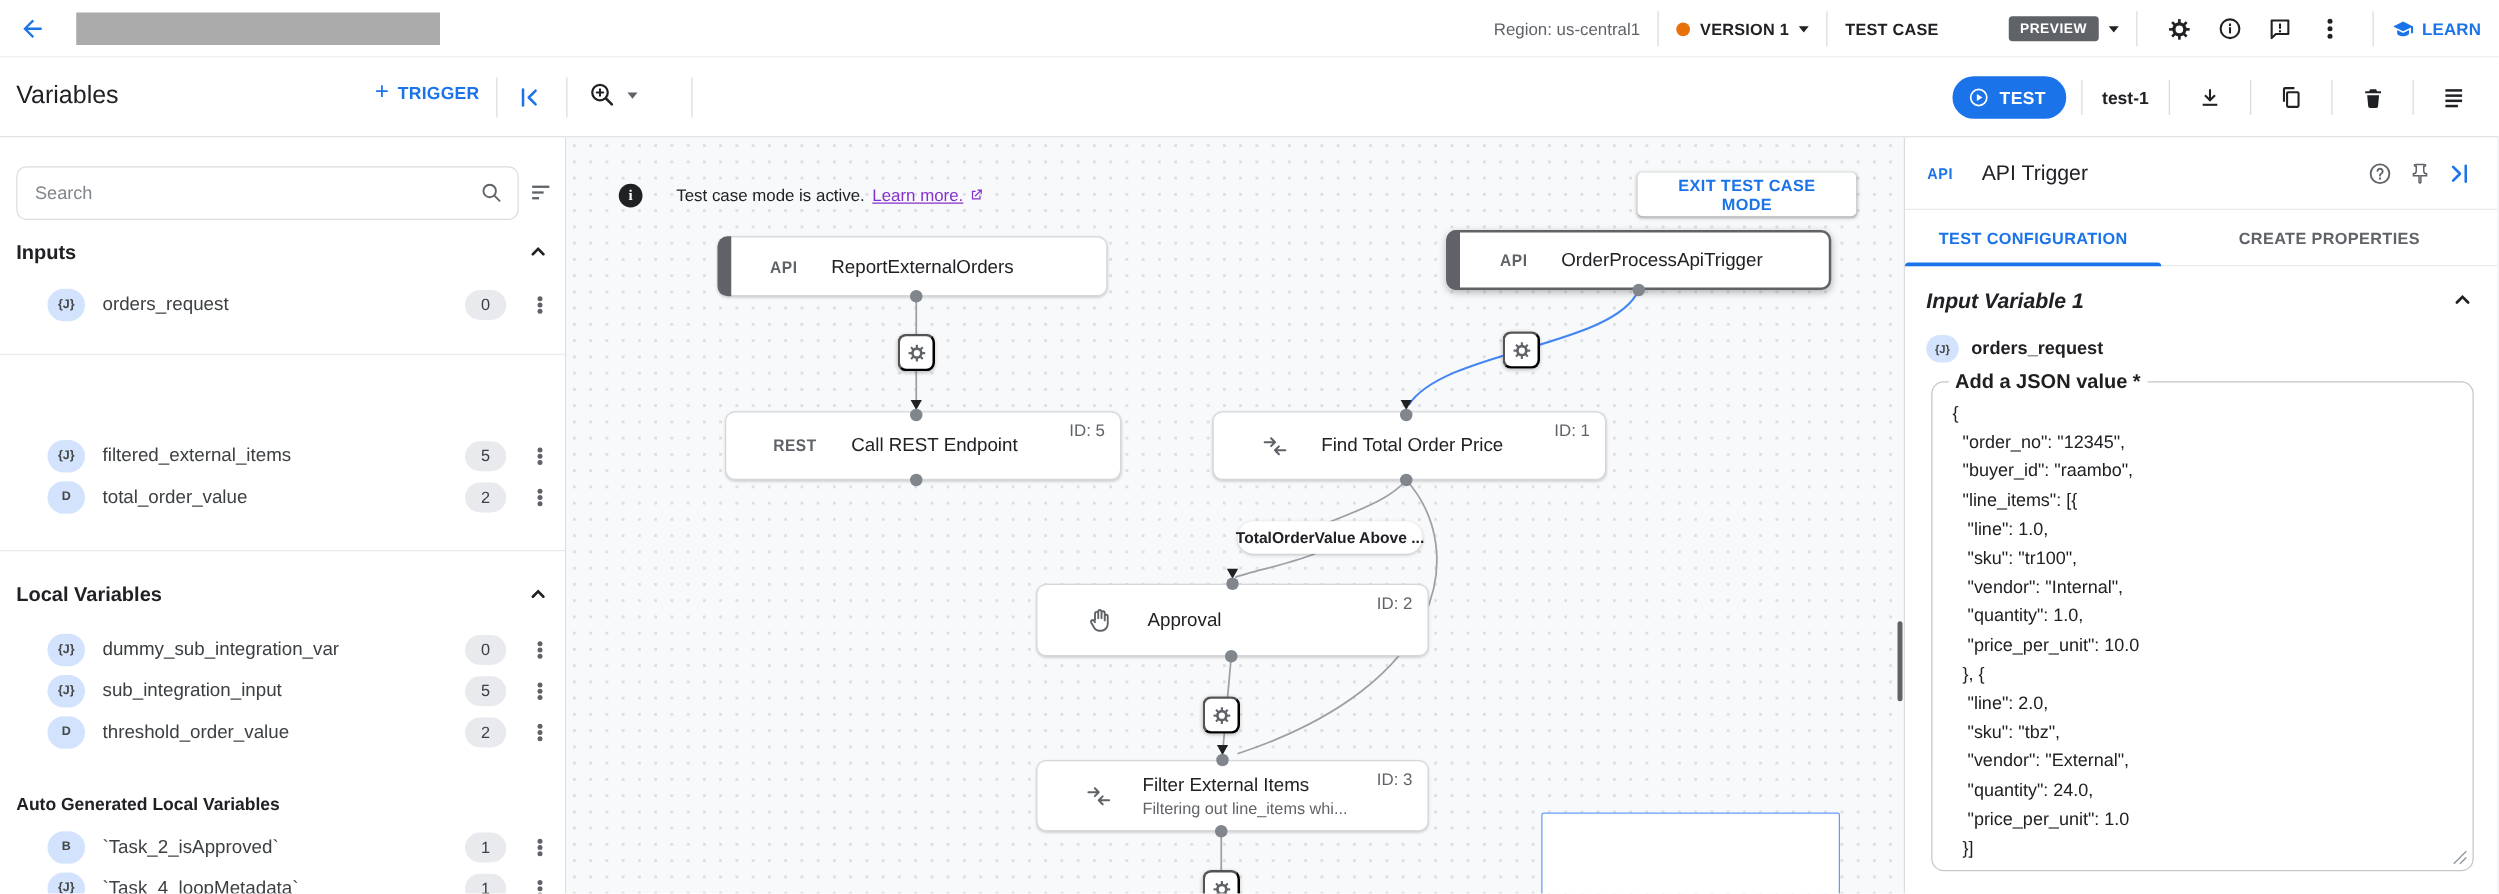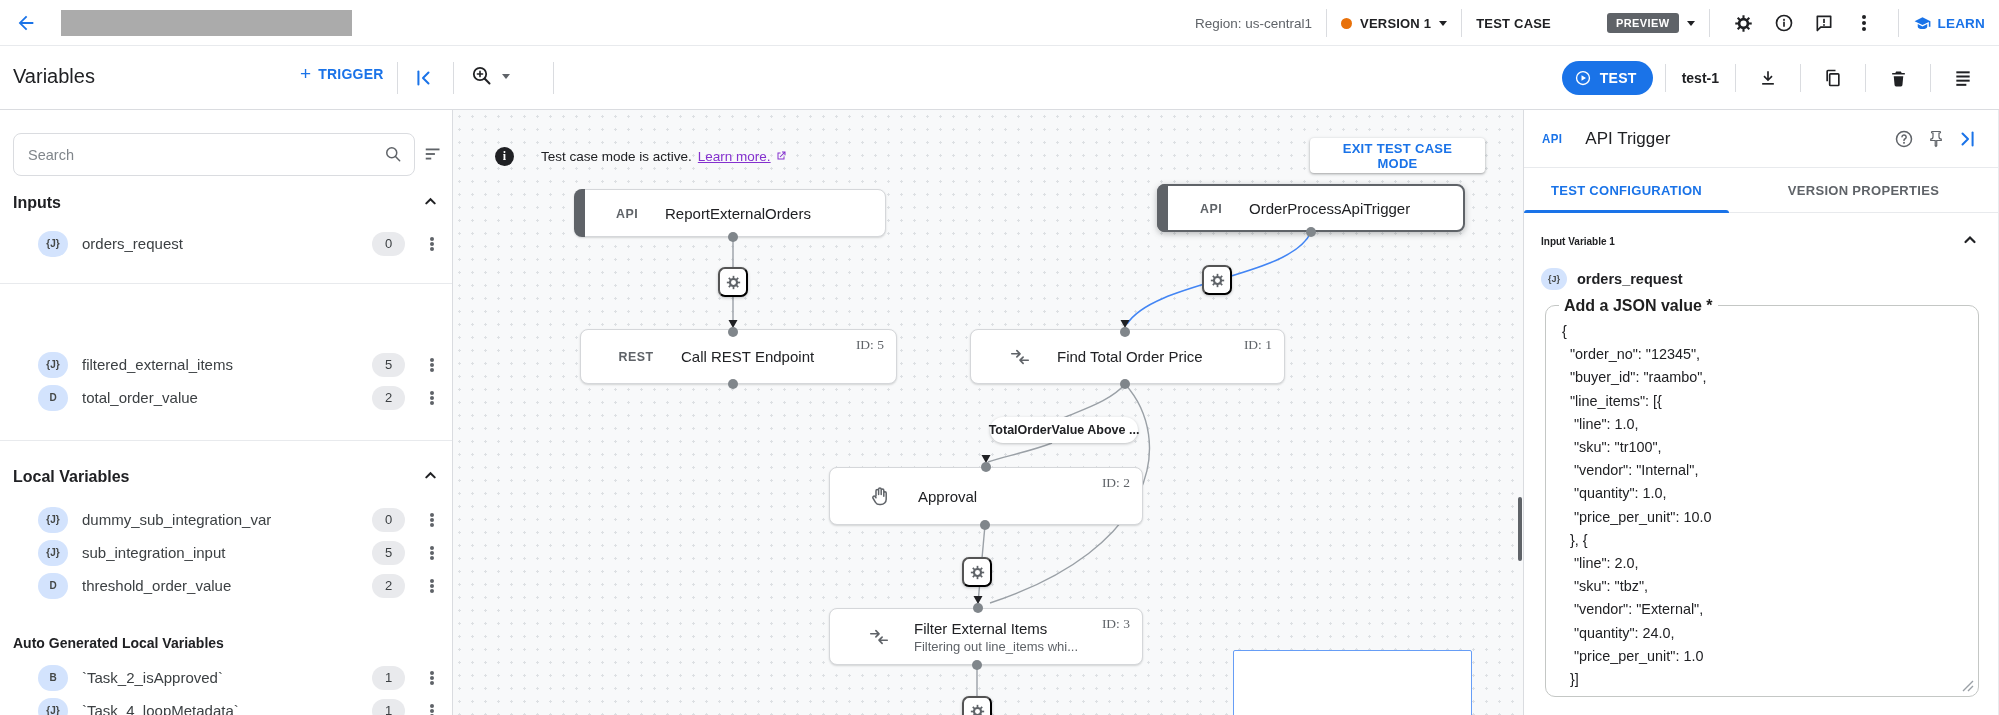--- a/index.html
+++ b/index.html
@@ -69,21 +69,21 @@
   .banner-text { margin-left:27px; font-size:13.5px; color:#202124; }
   .banner-link { margin-left:6px; font-size:13.5px; color:#8430ce; text-decoration:underline; cursor:pointer; display:inline-flex; align-items:center; gap:4px; }
   .exit-btn { position:absolute; left:815px; top:0; height:35px; padding:0 16px; background:#fff; border:none; border-radius:4px; color:#1a73e8; font-size:13px; font-weight:700; letter-spacing:.3px; box-shadow:0 1px 2px rgba(60,64,67,.3), 0 1px 3px 1px rgba(60,64,67,.15); cursor:pointer; }
   .node { position:absolute; background:#fff; border:1px solid #d5d7da; border-radius:8px; box-shadow:0 1px 2px rgba(60,64,67,.2); display:flex; align-items:center; cursor:pointer; }
   .node.selected { border:2px solid #5f6368; box-shadow:0 2px 6px rgba(60,64,67,.35); }
   .node .accent { position:absolute; left:-1px; top:-1px; bottom:-1px; width:11px; background:#5f6368; border-radius:8px 0 0 8px; }
   .node.selected .accent { left:-2px; top:-2px; bottom:-2px; }
   .glyph-badge { margin-left:40px; font-size:13.5px; font-weight:700; letter-spacing:.5px; color:#5f6368; flex:none; transform:scaleX(.92); }
   .node-icon { margin-left:38px; color:#5f6368; flex:none; }
   .node-title { margin-left:26px; font-size:15px; font-weight:500; color:#202124; white-space:nowrap; }
-  .node-id { position:absolute; top:7px; right:12px; font-size:13.5px; color:#5f6368;font-family:Liberation Serif, serif; }
+  .node-id { position:absolute; top:7px; right:12px; font-size:13.5px; color:#5f6368; }
   .node-text2 { margin-left:24px; display:flex; flex-direction:column; justify-content:center; }
   .node-sub { font-size:13px; color:#5f6368; margin-top:2px; white-space:nowrap; }
   .cdot { position:absolute; width:10px; height:10px; border-radius:50%; background:#80868b; z-index:5; }
   .gear-chip { position:absolute; width:30px; height:30px; background:#fff; border-radius:7px; box-shadow:0 1px 3px rgba(60,64,67,.3); display:flex; align-items:center; justify-content:center; color:#5f6368; cursor:pointer; z-index:4; }
   .edge-label { position:absolute; left:537px; top:307px; width:148px; height:26px; background:#fff; border-radius:13px; box-shadow:0 1px 3px rgba(60,64,67,.3); display:flex; align-items:center; justify-content:center; font-size:12.5px; font-weight:700; color:#202124; z-index:4; white-space:nowrap; }
   .blue-box { position:absolute; left:780px; top:540px; width:239px; height:90px; background:#fff; border:1.5px solid #669df6; border-radius:2px; }
   .canvas-scroll-thumb { position:absolute; right:1px; top:387px; width:4px; height:64px; background:#5f6368; border-radius:2px; }
 
   
   .panel { position:relative; width:476px; height:605px; background:#fff; border-left:1px solid #dadce0; border-right:1px solid #e8eaed; flex:none; }
@@ -91,21 +91,21 @@
   .api-badge { color:#1a73e8; font-size:12.5px; font-weight:700; letter-spacing:.5px; transform:scaleX(.92); }
   .panel-title { margin-left:22px; font-size:17px; color:#202124; flex:1; }
   .picon-btn { width:32px; height:32px; border:none; background:none; color:#5f6368; cursor:pointer; display:flex; align-items:center; justify-content:center; }
   .picon-btn.blue { color:#1a73e8; }
   .tabs { position:absolute; left:0; top:58px; width:100%; height:45px; border-bottom:1px solid #e8eaed; display:flex; }
   .tab { height:45px; display:flex; align-items:center; justify-content:center; font-size:13px; font-weight:700; letter-spacing:.3px; cursor:pointer; position:relative; }
   .tab.active { width:205px; color:#1a73e8; }
   .tab.active::after { content:""; position:absolute; left:0; bottom:0; width:100%; height:3px; background:#1a73e8; border-radius:3px 3px 0 0; }
   .tab.inactive { flex:1; color:#5f6368; }
   .pv-head { position:absolute; left:17px; top:118px; width:442px; display:flex; align-items:center; justify-content:space-between; }
-  .pv-title { font-size:10px; font-weight:700; color:#202124; }
+  .pv-title { font-size:17px; font-weight:700; color:#202124;font-style:italic; }
   .pvar-row { position:absolute; left:17px; top:158px; display:flex; align-items:center; }
   .pvar-row .vbadge { width:26px; height:22px; font-size:9px; }
   .pvar-name { margin-left:10px; font-size:14.5px; font-weight:700; color:#202124; }
   .json-field { position:absolute; left:21px; top:195px; width:434px; height:392px; border:1px solid #c4c7c5; border-radius:10px; background:#fff; }
   .json-label { position:absolute; left:13px; top:-9px; background:#fff; padding:0 5px; font-size:16px; font-weight:700; color:#1f1f1f; }
   .json-text { width:100%; height:100%; border:none; outline:none; resize:none; overflow:hidden; background:transparent; padding:14px 16px; font-family:"Liberation Sans", sans-serif; font-size:14.4px; line-height:23.2px; color:#202124; white-space:pre; }
   .resize-handle { position:absolute; right:4px; bottom:4px; color:#9aa0a6; }
 </style>
 </head>
 <body>
@@ -485,21 +485,21 @@
         <button class="picon-btn blue">
           <svg width="22" height="22" viewBox="0 0 24 24" fill="none" stroke="currentColor" stroke-width="2.2" stroke-linecap="round" stroke-linejoin="round">
               <path d="M6 6l6 6-6 6"></path>
               <path d="M17 5v14"></path>
             </svg>
         </button>
       </div>
 
       <div class="tabs">
         <div class="tab active">TEST CONFIGURATION</div>
-        <div class="tab inactive">VERSION PROPERTIES</div>
+        <div class="tab inactive">CREATE PROPERTIES</div>
       </div>
 
       <div class="pv-head">
         <span class="pv-title">Input Variable 1</span>
         <button class="chev-btn"><svg width="16" height="16" viewBox="0 0 16 16" fill="none" stroke="currentColor" stroke-width="2.2" stroke-linecap="round">
               <path d="M3.5 10 8 5.5 12.5 10"></path>
             </svg></button>
       </div>
 
       <div class="pvar-row">

